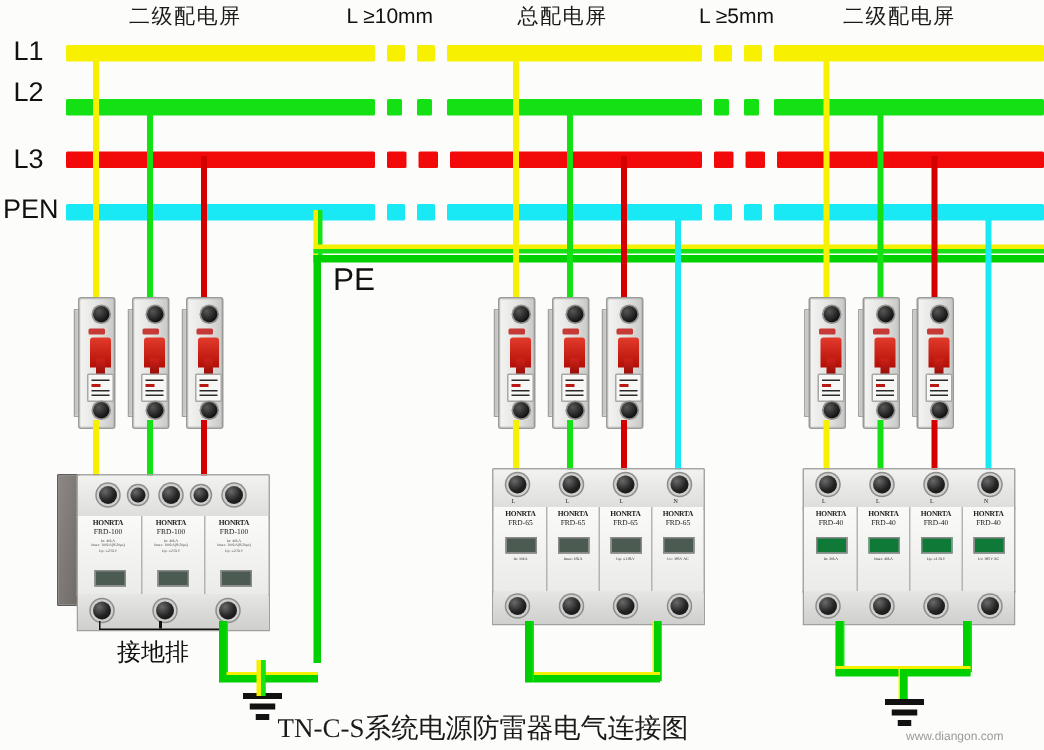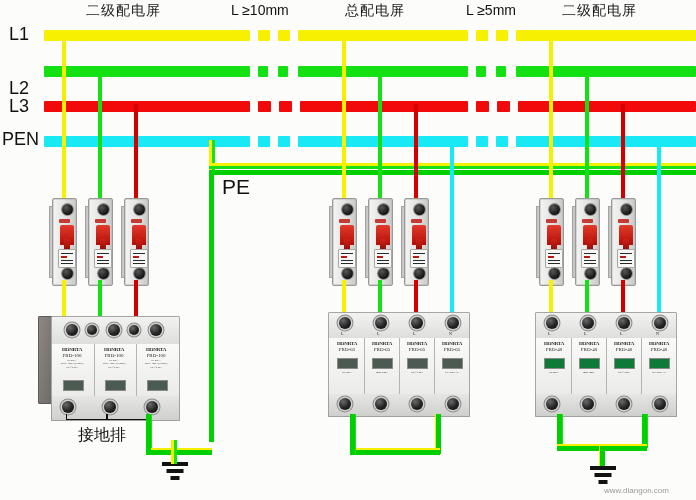--- a/index.html
+++ b/index.html
@@ -159,21 +159,21 @@
 
 <div id="stage">
 
   <div class="abs hdr" style="left:86px;top:2px;">二级配电屏</div>
   <div class="abs hdr-l" style="left:231px;top:2px;">L ≥10mm</div>
   <div class="abs hdr" style="left:345px;top:2px;">总配电屏</div>
   <div class="abs hdr-l" style="left:466px;top:2px;">L ≥5mm</div>
   <div class="abs hdr" style="left:562px;top:2px;">二级配电屏</div>
 
   <div class="abs rail-lbl" style="left:9px;top:24px;">L1</div>
-  <div class="abs rail-lbl" style="left:9px;top:78px;">L2</div>
+  <div class="abs rail-lbl" style="left:9px;top:51px;">L2</div>
   <div class="abs rail-lbl" style="left:9px;top:96px;">L3</div>
   <div class="abs rail-lbl" style="left:2px;top:129px;">PEN</div>
 
   <div class="abs bar L1" style="left:44px;top:30px;width:206px;"></div>
   <div class="abs bar L1" style="left:258px;top:30px;width:12px;"></div>
   <div class="abs bar L1" style="left:278px;top:30px;width:12px;"></div>
   <div class="abs bar L1" style="left:298px;top:30px;width:170px;"></div>
   <div class="abs bar L1" style="left:476px;top:30px;width:12px;"></div>
   <div class="abs bar L1" style="left:496px;top:30px;width:12px;"></div>
   <div class="abs bar L1" style="left:516px;top:30px;width:180px;"></div>
@@ -555,15 +555,16 @@
   <div class="w abs grn-thick" style="left:557px;top:446px;width:90px;height:5px;"></div>
   <div class="w abs gy-v" style="left:599px;top:446px;height:22px;"></div>
   <div class="w abs grn-thick" style="left:600px;top:446px;width:5px;height:22px;"></div>
 
   <div class="abs earth" style="left:588px;top:466px;width:30px;height:20px;">
     <i class="e1"></i>
       <i class="e2"></i>
       <i class="e3"></i>
   </div>
 
+  <div class="abs title" style="left:185px;top:473px;">TN-C-S系统电源防雷器电气连接图</div>
   <div class="abs wmark" style="left:604px;top:486px;">www.diangon.com</div>
 
 </div>
 
 </body></html>

